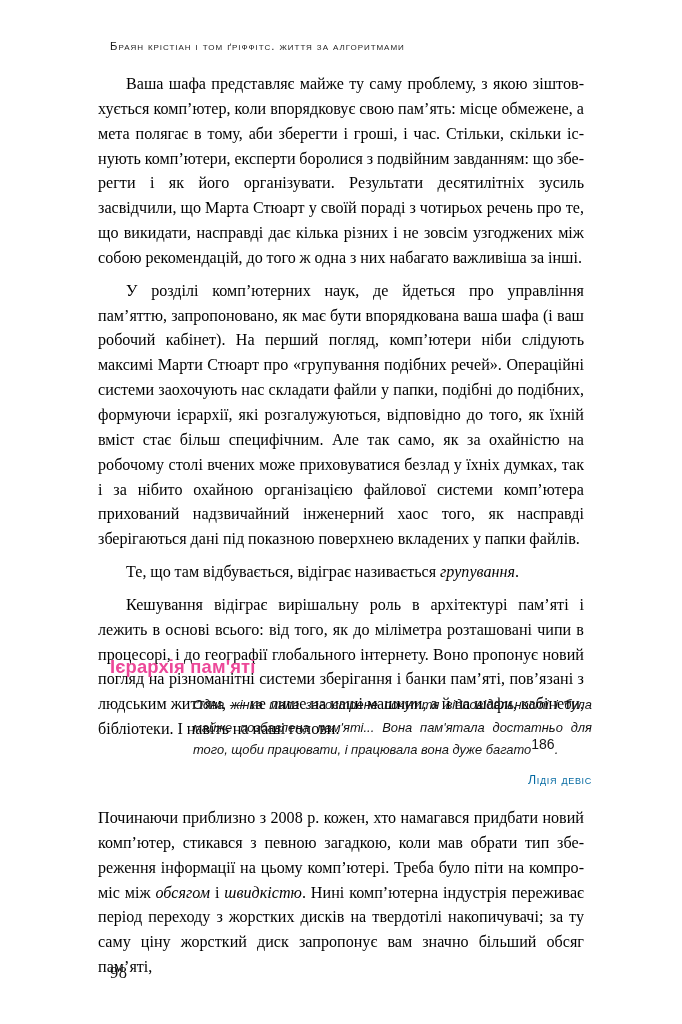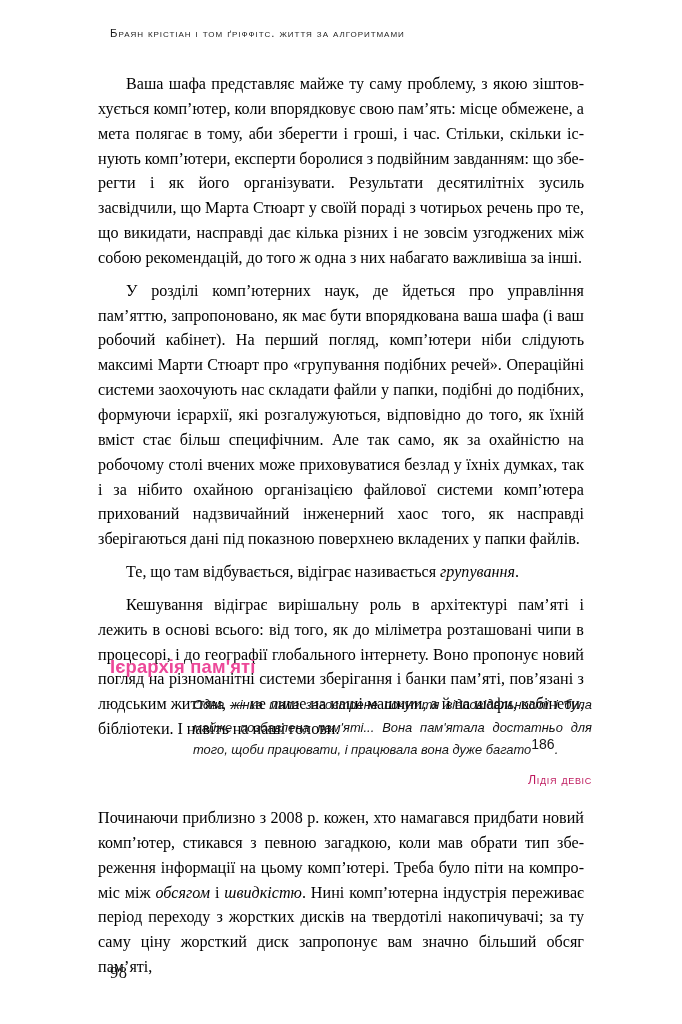--- a/index.html
+++ b/index.html
@@ -22,21 +22,21 @@
     width: 682px;
     height: 1024px;
     box-sizing: border-box;
     background: #ffffff;
   }
 
   
   .running-head {
     position: absolute;
     left: 110px;
-    top: 27px;
+    top: 40px;
     width: 500px;
     font-family: "Liberation Sans", "DejaVu Sans", sans-serif;
     font-size: 11.3px;
     font-variant: small-caps;
     text-transform: lowercase;
     letter-spacing: 0.95px;
     color: #1a1a1a;
     white-space: nowrap;
   }
   .running-head::first-letter { text-transform: none; }
@@ -102,21 +102,21 @@
     margin-top: 24px;
   }
   .epigraph-attrib {
     margin: 11px 0 0 0;
     text-align: right;
     font-family: "Liberation Sans", "DejaVu Sans", sans-serif;
     font-size: 12.4px;
     font-variant: small-caps;
     text-transform: lowercase;
     letter-spacing: 0.7px;
-    color: #be185d;
+    color: #0369a1;
   }
   .epigraph-attrib::first-letter { text-transform: none; }
 
   
   .closing {
     position: absolute;
     left: 90px;
     top: 798px;
     width: 502px;
   }

